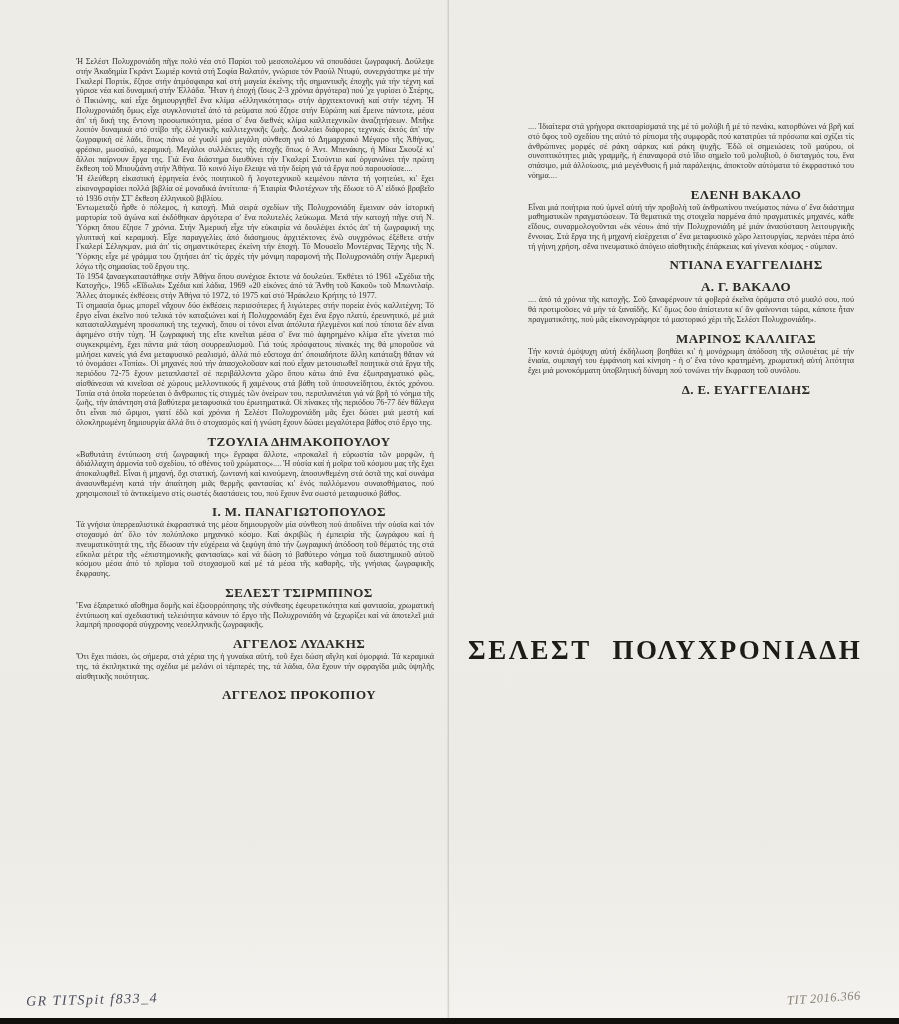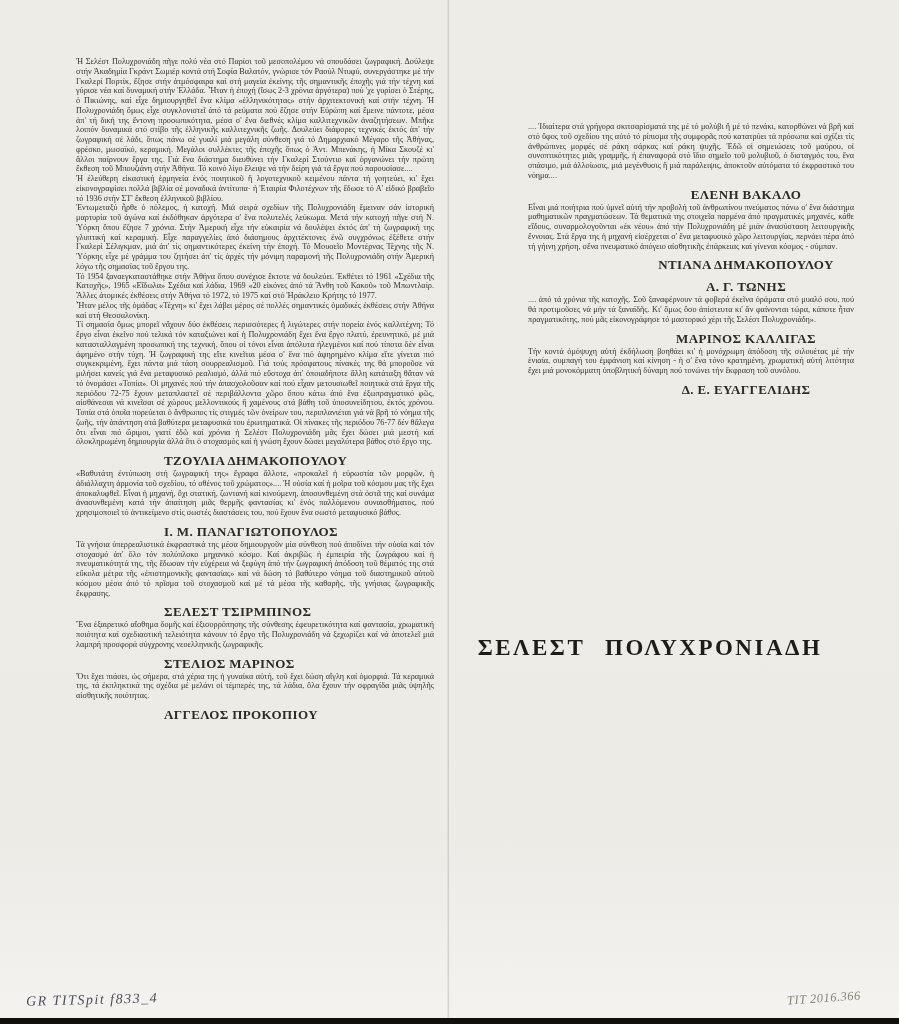--- a/index.html
+++ b/index.html
@@ -12,74 +12,73 @@
     position:absolute;left:447px;top:0;bottom:6px;width:4px;
     background:linear-gradient(90deg,rgba(110,105,90,0.05),rgba(140,135,120,0.32) 45%,rgba(255,255,255,0.65) 70%,rgba(110,105,90,0.06));
   }
   .bottom-strip{position:absolute;left:0;right:0;bottom:0;height:6px;background:#11100d;}
 
   .col-left{position:absolute;left:76px;top:57px;width:358px;}
   .col-right{position:absolute;left:528px;top:74px;width:326px;margin-top:48px;}
 
   p.body{font-size:8.2px;line-height:9.75px;text-align:justify;margin:0;color:#35332d;}
   .sig{font-size:13px;font-weight:bold;letter-spacing:0.4px;color:#2d2b26;margin-top:6px;}
-  .sig-left{padding-left:88px;}
+  .sig-left{text-align:center;padding-left:88px;}
   .sig-right{text-align:center;padding-left:110px;}
 
   .gap-xl{margin-top:52px;}
   .gap-md{margin-top:15px;}
   .gap-sm{margin-top:12px;}
 
   .title{
     position:absolute;left:468px;top:635px;width:364px;text-align:center;
-    font-size:23px;font-weight:bold;letter-spacing:2.5px;word-spacing:12px;
+    font-size:27px;font-weight:bold;letter-spacing:2.5px;word-spacing:12px;
     color:#1d1c19;white-space:nowrap;
   }
 
   .hand{font-style:italic;position:absolute;white-space:nowrap;}
   .hand-left{left:26px;top:992px;font-size:14px;color:#4b4e5c;letter-spacing:1.5px;transform:rotate(-1.5deg);}
   .hand-right{left:787px;top:991px;font-size:12.5px;color:#8a8477;letter-spacing:0.5px;transform:rotate(-4deg);}
 </style>
 </head>
 <body>
 
 <div class="page">
 
   <div class="fold"></div>
 
   <div class="col-left">
     <p class="body">Ἡ Σελέστ Πολυχρονιάδη πῆγε πολύ νέα στό Παρίσι τοῦ μεσοπολέμου νά σπουδάσει ζωγραφική. Δούλεψε στήν Ἀκαδημία Γκράντ Σωμιέρ κοντά στή Σοφία Βαλατόν, γνώρισε τόν Ραούλ Ντυφύ, συνεργάστηκε μέ τήν Γκαλερί Πορτίκ, ἔζησε στήν ἀτμόσφαιρα καί στή μαγεία ἐκείνης τῆς σημαντικῆς ἐποχῆς γιά τήν τέχνη καί γύρισε νέα καί δυναμική στήν Ἑλλάδα. Ἦταν ἡ ἐποχή (ἴσως 2-3 χρόνια ἀργότερα) πού 'χε γυρίσει ὁ Στέρης, ὁ Πικιώνης, καί εἶχε δημιουργηθεῖ ἕνα κλίμα «ἑλληνικότητας» στήν ἀρχιτεκτονική καί στήν τέχνη. Ἡ Πολυχρονιάδη ὅμως εἶχε συγκλονιστεῖ ἀπό τά ρεύματα πού ἔζησε στήν Εὐρώπη καί ἔμεινε πάντοτε, μέσα ἀπ' τή δική της ἔντονη προσωπικότητα, μέσα σ' ἕνα διεθνές κλίμα καλλιτεχνικῶν ἀναζητήσεων. Μπῆκε λοιπόν δυναμικά στό στίβο τῆς ἑλληνικῆς καλλιτεχνικῆς ζωῆς. Δουλεύει διάφορες τεχνικές ἐκτός ἀπ' τήν ζωγραφική σέ λάδι, ὅπως πάνω σέ γυαλί μιά μεγάλη σύνθεση γιά τό Δημαρχιακό Μέγαρο τῆς Ἀθήνας, φρέσκο, μωσαϊκό, κεραμική. Μεγάλοι συλλέκτες τῆς ἐποχῆς ὅπως ὁ Ἀντ. Μπενάκης, ἡ Μίκα Σκουζέ κι' ἄλλοι παίρνουν ἔργα της. Γιά ἕνα διάστημα διευθύνει τήν Γκαλερί Στούντιο καί ὀργανώνει τήν πρώτη ἔκθεση τοῦ Μπουζιάνη στήν Ἀθήνα. Τό κοινό λίγο ἔλειψε νά τήν δείρη γιά τά ἔργα πού παρουσίασε....</p>
     <p class="body">Ἡ ἐλεύθερη εἰκαστική ἑρμηνεία ἑνός ποιητικοῦ ἤ λογοτεχνικοῦ κειμένου πάντα τή γοητεύει, κι' ἔχει εἰκονογραφίσει πολλά βιβλία σέ μοναδικά ἀντίτυπα· ἡ Ἑταιρία Φιλοτέχνων τῆς ἔδωσε τό Α' εἰδικό βραβεῖο τό 1936 στήν ΣΤ' ἔκθεση ἑλληνικοῦ βιβλίου.</p>
     <p class="body">Ἐντωμεταξύ ἦρθε ὁ πόλεμος, ἡ κατοχή. Μιά σειρά σχεδίων τῆς Πολυχρονιάδη ἔμειναν σάν ἱστορική μαρτυρία τοῦ ἀγώνα καί ἐκδόθηκαν ἀργότερα σ' ἕνα πολυτελές λεύκωμα. Μετά τήν κατοχή πῆγε στή Ν. Ὑόρκη ὅπου ἔζησε 7 χρόνια. Στήν Ἀμερική εἶχε τήν εὐκαιρία νά δουλέψει ἐκτός ἀπ' τή ζωγραφική της γλυπτική καί κεραμική. Εἶχε παραγγελίες ἀπό διάσημους ἀρχιτέκτονες ἐνῶ συγχρόνως ἐξέθετε στήν Γκαλερί Σέλιγκμαν, μιά ἀπ' τίς σημαντικότερες ἐκείνη τήν ἐποχή. Τό Μουσεῖο Μοντέρνας Τέχνης τῆς Ν. Ὑόρκης εἶχε μέ γράμμα του ζητήσει ἀπ' τίς ἀρχές τήν μόνιμη παραμονή τῆς Πολυχρονιάδη στήν Ἀμερική λόγω τῆς σημασίας τοῦ ἔργου της.</p>
     <p class="body">Τό 1954 ξαναεγκαταστάθηκε στήν Ἀθήνα ὅπου συνέχισε ἔκτοτε νά δουλεύει. Ἐκθέτει τό 1961 «Σχέδια τῆς Κατοχῆς», 1965 «Εἴδωλα» Σχέδια καί λάδια, 1969 «20 εἰκόνες ἀπό τά Ἄνθη τοῦ Κακοῦ» τοῦ Μπωντλαίρ. Ἄλλες ἀτομικές ἐκθέσεις στήν Ἀθήνα τό 1972, τό 1975 καί στό Ἡράκλειο Κρήτης τό 1977.</p>
-    <p class="body">Ἦταν μέλος τῆς ὁμάδας «Τέχνη» κι' ἔχει λάβει μέρος σέ πολλές σημαντικές ὁμαδικές ἐκθέσεις στήν Ἀθήνα καί στή Θεσσαλονίκη.</p>
     <p class="body">Τί σημασία ὅμως μπορεῖ νἄχουν δύο ἐκθέσεις περισσότερες ἤ λιγώτερες στήν πορεία ἑνός καλλιτέχνη; Τό ἔργο εἶναι ἐκεῖνο πού τελικά τόν καταξιώνει καί ἡ Πολυχρονιάδη ἔχει ἕνα ἔργο πλατύ, ἐρευνητικό, μέ μιά κατασταλλαγμένη προσωπική της τεχνική, ὅπου οἱ τόνοι εἶναι ἀπόλυτα ἠλεγμένοι καί πού τίποτα δέν εἶναι ἀφημένο στήν τύχη. Ἡ ζωγραφική της εἴτε κινεῖται μέσα σ' ἕνα πιό ἀφηρημένο κλίμα εἴτε γίνεται πιό συγκεκριμένη, ἔχει πάντα μιά τάση σουρρεαλισμοῦ. Γιά τούς πρόσφατους πίνακές της θά μποροῦσε νά μιλήσει κανείς γιά ἕνα μεταφυσικό ρεαλισμό, ἀλλά πιό εὔστοχα ἀπ' ὁποιαδήποτε ἄλλη κατάταξη θἄταν νά τό ὀνομάσει «Τοπία». Οἱ μηχανές πού τήν ἀπασχολοῦσαν καί πού εἶχαν μετουσιωθεῖ ποιητικά στά ἔργα τῆς περιόδου 72-75 ἔχουν μεταπλαστεῖ σέ περιβάλλοντα χῶρο ὅπου κάτω ἀπό ἕνα ἐξωπραγματικό φῶς, αἰσθάνεσαι νά κινεῖσαι σέ χώρους μελλοντικούς ἤ χαμένους στά βάθη τοῦ ὑποσυνείδητου, ἐκτός χρόνου. Τοπία στά ὁποῖα πορεύεται ὁ ἄνθρωπος τίς στιγμές τῶν ὀνείρων του, περιπλανιέται γιά νά βρῆ τό νόημα τῆς ζωῆς, τήν ἀπάντηση στά βαθύτερα μεταφυσικά του ἐρωτηματικά. Οἱ πίνακες τῆς περιόδου 76-77 δέν θἄλεγα ὅτι εἶναι πιό ὥριμοι, γιατί ἐδῶ καί χρόνια ἡ Σελέστ Πολυχρονιάδη μᾶς ἔχει δώσει μιά μεστή καί ὁλοκληρωμένη δημιουργία ἀλλά ὅτι ὁ στοχασμός καί ἡ γνώση ἔχουν δώσει μεγαλύτερα βάθος στό ἔργο της.</p>
     <div class="sig sig-left">ΤΖΟΥΛΙΑ ΔΗΜΑΚΟΠΟΥΛΟΥ</div>
 
     <p class="body gap-xl">«Βαθυτάτη ἐντύπωση στή ζωγραφική της» ἔγραφα ἄλλοτε, «προκαλεῖ ἡ εὐρωστία τῶν μορφῶν, ἡ ἀδιάλλαχτη ἁρμονία τοῦ σχεδίου, τό σθένος τοῦ χρώματος».... Ἡ οὐσία καί ἡ μοῖρα τοῦ κόσμου μας τῆς ἔχει ἀποκαλυφθεῖ. Εἶναι ἡ μηχανή, ὄχι στατική, ζωντανή καί κινούμενη, ἀποσυνθεμένη στά ὀστᾶ της καί συνάμα ἀνασυνθεμένη κατά τήν ἀπαίτηση μιᾶς θερμῆς φαντασίας κι' ἑνός παλλόμενου συναισθήματος, πού χρησιμοποιεῖ τό ἀντικείμενο στίς σωστές διαστάσεις του, πού ἔχουν ἕνα σωστό μεταφυσικό βάθος.</p>
     <div class="sig sig-left">Ι. Μ. ΠΑΝΑΓΙΩΤΟΠΟΥΛΟΣ</div>
 
     <p class="body gap-md">Τά γνήσια ὑπερρεαλιστικά ἐκφραστικά της μέσα δημιουργοῦν μία σύνθεση πού ἀποδίνει τήν οὐσία καί τόν στοχασμό ἀπ' ὅλο τόν πολύπλοκο μηχανικό κόσμο. Καί ἀκριβῶς ἡ ἐμπειρία τῆς ζωγράφου καί ἡ πνευματικότητά της, τῆς ἔδωσαν τήν εὐχέρεια νά ξεφύγη ἀπό τήν ζωγραφική ἀπόδοση τοῦ θέματός της στά εὔκολα μέτρα τῆς «ἐπιστημονικῆς φαντασίας» καί νά δώση τό βαθύτερο νόημα τοῦ διαστημικοῦ αὐτοῦ κόσμου μέσα ἀπό τό πρῖσμα τοῦ στοχασμοῦ καί μέ τά μέσα τῆς καθαρῆς, τῆς γνήσιας ζωγραφικῆς ἔκφρασης.</p>
     <div class="sig sig-left">ΣΕΛΕΣΤ ΤΣΙΡΜΠΙΝΟΣ</div>
 
-    <p class="body gap-md">Ἕνα ἐξαιρετικό αἴσθημα δομῆς καί ἐξισορρόπησης τῆς σύνθεσης ἐφευρετικότητα καί φαντασία, χρωματική ποιότητα καί σχεδιαστική τελειότητα κάνουν τό ἔργο τῆς Πολυχρονιάδη νά ξεχωρίζει καί νά ἀποτελεῖ μιά λαμπρή προσφορά σύγχρονης νεοελληνικῆς ζωγραφικῆς.</p>
-    <div class="sig sig-left">ΣΤΕΛΙΟΣ ΜΑΡΙΝΟΣ</div>
+    <p class="body gap-md">Ἕνα ἐξαιρετικό αἴσθημα δομῆς καί ἐξισορρόπησης τῆς σύνθεσης ἐφευρετικότητα καί φαντασία, χρωματική ἐντύπωση καί σχεδιαστική τελειότητα κάνουν τό ἔργο τῆς Πολυχρονιάδη νά ξεχωρίζει καί νά ἀποτελεῖ μιά λαμπρή προσφορά σύγχρονης νεοελληνικῆς ζωγραφικῆς.</p>
+    <div class="sig sig-left">ΑΓΓΕΛΟΣ ΛΥΔΑΚΗΣ</div>
 
     <p class="body gap-md">Ὅτι ἔχει πιάσει, ὡς σήμερα, στά χέρια της ἡ γυναίκα αὐτή, τοῦ ἔχει δώση αἴγλη καί ὀμορφιά. Τά κεραμικά της, τά ἐκπληκτικά της σχέδια μέ μελάνι οἱ τέμπερές της, τά λάδια, ὅλα ἔχουν τήν σφραγίδα μιᾶς ὑψηλῆς αἰσθητικῆς ποιότητας.</p>
     <div class="sig sig-left">ΑΓΓΕΛΟΣ ΠΡΟΚΟΠΙΟΥ</div>
   </div>
 
   <div class="col-right">
     <p class="body">.... Ἰδιαίτερα στά γρήγορα σκιτσαρίσματά της μέ τό μολύβι ἤ μέ τό πενάκι, κατορθώνει νά βρῆ καί στό ὕφος τοῦ σχεδίου της αὐτό τό ρίπισμα τῆς συμφορᾶς πού κατατρύει τά πρόσωπα καί σχίζει τίς ἀνθρώπινες μορφές σέ ράκη σάρκας καί ράκη ψυχῆς. Ἐδῶ οἱ σημειώσεις τοῦ μαύρου, οἱ συνοπτικότητες μιᾶς γραμμῆς, ἡ ἐπαναφορά στό ἴδιο σημεῖο τοῦ μολυβιοῦ, ὁ δισταγμός του, ἕνα σπάσιμο, μιά ἀλλοίωσις, μιά μεγένθυσις ἤ μιά παράλειψις, ἀποκτοῦν αὐτόματα τό ἐκφραστικό του νόημα....</p>
     <div class="sig sig-right">ΕΛΕΝΗ ΒΑΚΑΛΟ</div>
 
     <p class="body gap-sm">Εἶναι μιά ποιήτρια πού ὑμνεῖ αὐτή τήν προβολή τοῦ ἀνθρωπίνου πνεύματος πάνω σ' ἕνα διάστημα μαθηματικῶν πραγματώσεων. Τά θεματικά της στοιχεῖα παρμένα ἀπό πραγματικές μηχανές, κάθε εἴδους, συναρμολογοῦνται «ἐκ νέου» ἀπό τήν Πολυχρονιάδη μέ μιάν ἀνασύσταση λειτουργικῆς ἔννοιας. Στά ἔργα της ἡ μηχανή εἰσέρχεται σ' ἕνα μεταφυσικό χῶρο λειτουργίας, περνάει πέρα ἀπό τή γήινη χρήση, σἔνα πνευματικό ἀπόγειο αἰσθητικῆς ἐπάρκειας καί γίνεναι κόσμος - σύμπαν.</p>
-    <div class="sig sig-right">ΝΤΙΑΝΑ ΔΗΜΑΚΟΠΟΥΛΟΥ</div>
+    <div class="sig sig-right">ΝΤΙΑΝΑ ΕΥΑΓΓΕΛΙΔΗΣ</div>
 
-    <div class="sig sig-right">Α. Γ. ΤΩΝΗΣ</div>
+    <div class="sig sig-right">Α. Γ. ΒΑΚΑΛΟ</div>
 
     <p class="body gap-sm">.... ἀπό τά χρόνια τῆς κατοχῆς. Σοῦ ξαναφέρνουν τά φοβερά ἐκεῖνα ὁράματα στό μυαλό σου, πού θά προτιμοῦσες νά μήν τά ξαναϊδῆς. Κι' ὅμως ὅσο ἀπίστευτα κι' ἄν φαίνονται τώρα, κάποτε ἦταν πραγματικότης, πού μᾶς εἰκονογράφησε τό μαστορικό χέρι τῆς Σελέστ Πολυχρονιάδη».</p>
     <div class="sig sig-right">ΜΑΡΙΝΟΣ ΚΑΛΛΙΓΑΣ</div>
 
     <p class="body gap-sm">Τήν κοντά ὁμόψυχη αὐτή ἐκδήλωση βοηθάει κι' ἡ μονόχρωμη ἀπόδοση τῆς σιλουέτας μέ τήν ἑνιαία, συμπαγή του ἐμφάνιση καί κίνηση - ἡ σ' ἕνα τόνο κρατημένη, χρωματική αὐτή λιτότητα ἔχει μιά μονοκόμματη ὑποβλητική δύναμη πού τονώνει τήν ἔκφραση τοῦ συνόλου.</p>
     <div class="sig sig-right">Δ. Ε. ΕΥΑΓΓΕΛΙΔΗΣ</div>
   </div>
 
   <div class="title">ΣΕΛΕΣΤ ΠΟΛΥΧΡΟΝΙΑΔΗ</div>
 

